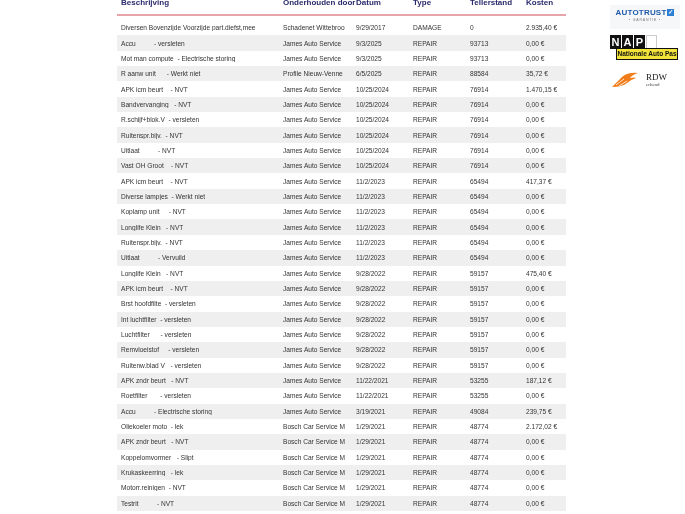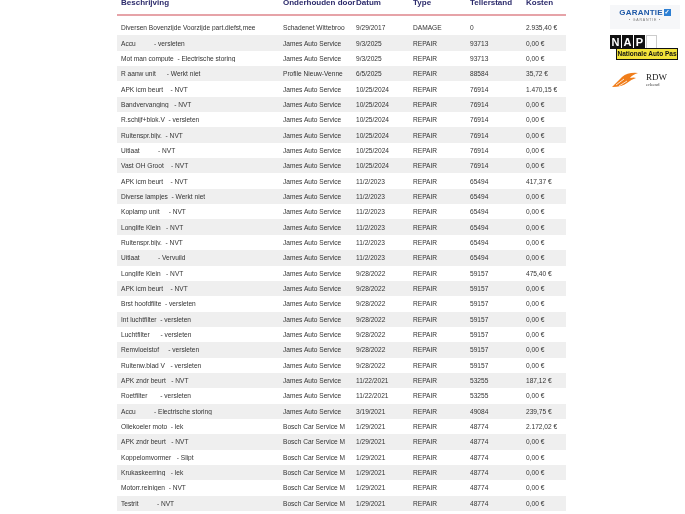--- a/index.html
+++ b/index.html
@@ -301,21 +301,21 @@
         <div class="c c3">1/29/2021</div>
         <div class="c c4">REPAIR</div>
         <div class="c c5">48774</div>
         <div class="c c6">0,00 €</div>
       </div>
     </div>
 </div>
 
 <div class="logos">
   <div class="autotrust">
-    <div class="t"><span>GARANTIE</span><span class="chk">✓</span></div>
+    <div class="t"><span>AUTOTRUST</span><span class="chk">✓</span></div>
     <div class="s">• GARANTIE •</div>
   </div>
   <div class="nap">
     <div class="letters">
       <span>N</span>
       <span>A</span>
       <span>P</span>
       <span class="blank"></span>
     </div>
     <div class="bar">Nationale Auto Pas</div>

